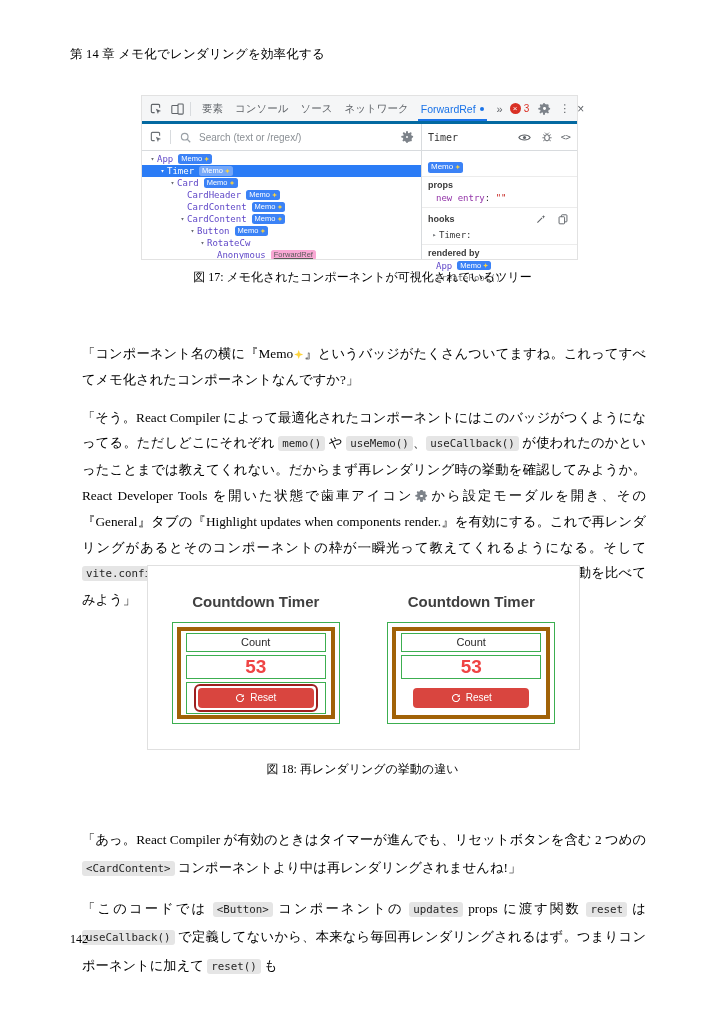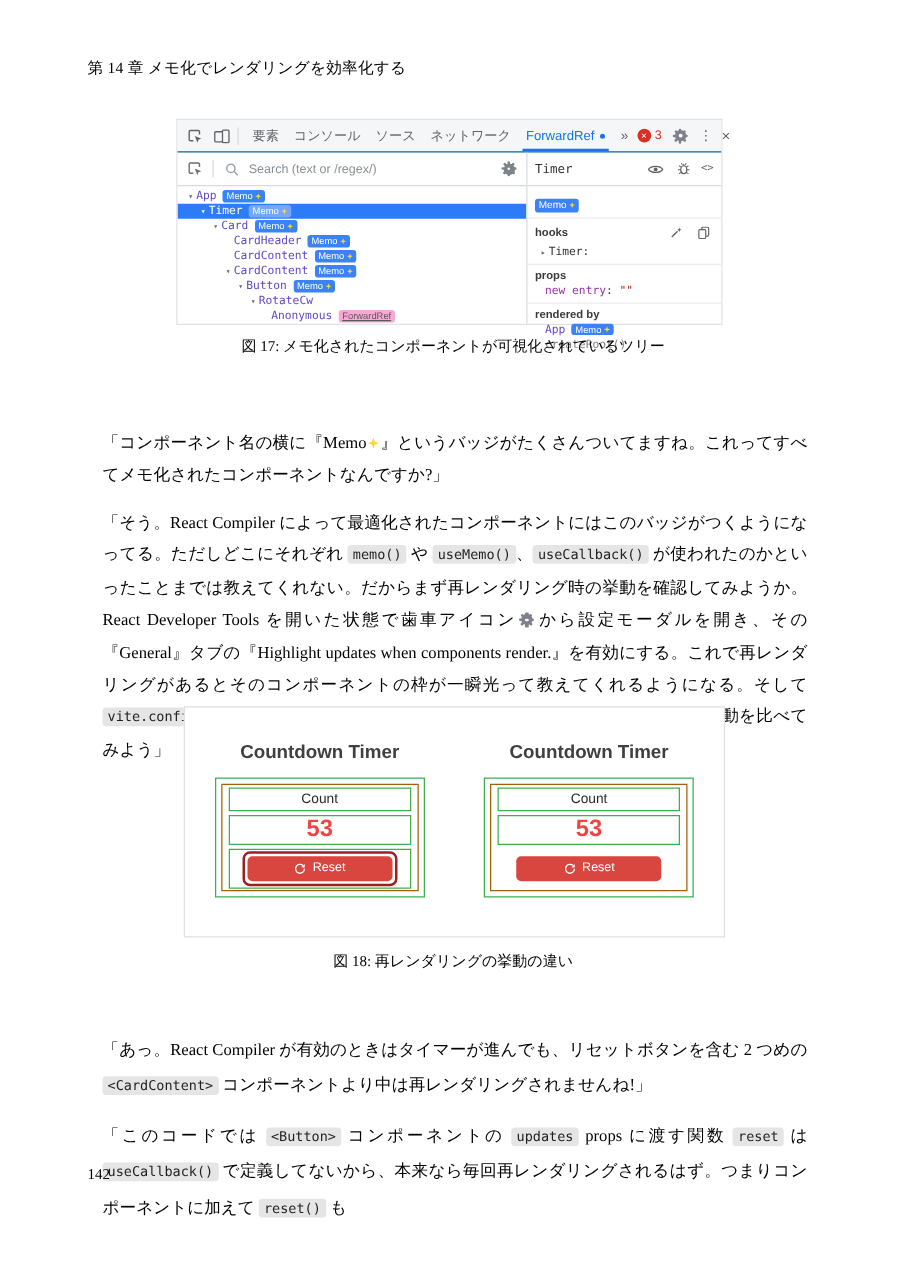--- a/index.html
+++ b/index.html
@@ -4,21 +4,21 @@
 <style>
   html,body{margin:0;padding:0;}
   body{width:725px;height:1024px;background:#ffffff;position:relative;overflow:hidden;
        font-family:"Liberation Serif",serif;color:#000;}
 
   .chapter-header{position:absolute;left:70px;top:46px;font-size:12.5px;letter-spacing:.2px;}
 
   
   .shot1{position:absolute;left:141px;top:95px;width:435px;height:163px;border:1px solid #e2e2e2;
          background:#fff;font-family:"Liberation Sans",sans-serif;display:flex;flex-direction:column;}
-  .dt-toolbar{height:25px;min-height:25px;background:#f5f6f7;border-bottom:1px solid #0369a1;
+  .dt-toolbar{height:25px;min-height:25px;background:#f5f6f7;border-bottom:3px solid #0369a1;
               display:flex;align-items:center;padding:0 6px;gap:5px;}
   .tb-ic{display:inline-flex;align-items:center;justify-content:center;width:16px;height:16px;flex:none;}
   .vsep{width:1px;height:14px;background:#d8dbde;flex:none;}
   .dt-tabs{display:flex;height:100%;align-items:stretch;}
   .dt-tab{display:flex;align-items:center;padding:0 6px;font-size:10.5px;color:#5f6368;position:relative;white-space:nowrap;}
   .dt-tab.active{color:#1a73e8;}
   .dt-tab.active::after{content:"";position:absolute;left:3px;right:3px;bottom:0;height:2px;background:#1a73e8;}
   .tabdot{width:4px;height:4px;border-radius:50%;background:#1a73e8;margin-left:4px;}
   .dt-overflow{font-size:11px;color:#5f6368;padding:0 2px;align-self:center;}
   .dt-tb-right{margin-left:auto;display:flex;align-items:center;gap:7px;}
@@ -86,21 +86,21 @@
                padding:1px 4px;color:#1f1f1f;}
   .sparkle-body{width:9px;height:9px;vertical-align:-1px;margin:0 1px;}
   .pageno{position:absolute;left:70px;top:932px;font-size:12px;}
 
   
   .shot2{position:absolute;left:147px;top:565px;width:431px;height:183px;border:1px solid #e0e0e0;
          background:#fff;font-family:"Liberation Sans",sans-serif;display:flex;}
   .timer-col{flex:1;display:flex;flex-direction:column;align-items:center;}
   .timer-title{margin-top:27px;font-size:15px;font-weight:700;color:#404040;}
   .timer-wrap{position:relative;margin-top:17px;width:158px;}
-  .timer-card{position:relative;border:1px solid #a16207;background:#fff;}
+  .timer-card{position:relative;border:4px solid #a16207;background:#fff;}
   .tc-header{position:relative;height:22px;display:flex;align-items:center;justify-content:center;font-size:11px;color:#2a2a2a;}
   .tc-num{position:relative;height:27px;display:flex;align-items:center;justify-content:center;
           font-size:19px;font-weight:700;color:#ef4444;}
   .tc-btn{position:relative;height:35px;display:flex;align-items:center;justify-content:center;}
   .hl{position:absolute;border:1px solid #3cae50;pointer-events:none;z-index:4;}
   .hl-card{inset:-5px;}
   .hl-in{inset:1.5px 5px;}
   .btn-red-wrap{border:2px solid #9e1f1f;border-radius:6px;padding:2px;position:relative;z-index:5;}
   .reset-btn{width:116px;height:20px;background:#d9453f;border:none;border-radius:4px;color:#fff;font-size:10px;
              display:flex;align-items:center;justify-content:center;gap:5px;font-family:"Liberation Sans",sans-serif;cursor:default;}
@@ -279,47 +279,47 @@
             </svg>
         </span>
         <span class="code-ic">&lt;&gt;</span>
       </div>
       <div class="panel-badgerow" id="panel-badge"><span class="memo-badge">
             <span>Memo</span>
             <span class="sparkle"></span>
           </span></div>
       <div class="panel-sec">
         <div class="sec-head">
+          <span class="sec-label">props</span>
+        </div>
+        <div class="prop-row">
+          <span class="pkey">new entry</span><span>: </span><span class="pval">""</span>
+        </div>
+      </div>
+      <div class="panel-sec">
+        <div class="sec-head">
           <span class="sec-label">hooks</span>
           <span class="tb-ic">
             <svg width="10" height="10" viewBox="0 0 14 14">
                 <line x1="2" y1="12" x2="8.5" y2="5.5" stroke="#5f6368" stroke-width="1.5"></line>
                 <path d="M10.5 1.5l.7 1.8 1.8.7-1.8.7-.7 1.8-.7-1.8-1.8-.7 1.8-.7z" fill="#5f6368"></path>
               </svg>
           </span>
           <span class="tb-ic">
             <svg width="10" height="11" viewBox="0 0 12 14">
                 <rect x="1" y="3.5" width="7" height="9" rx="1" fill="none" stroke="#5f6368" stroke-width="1.2"></rect>
                 <path d="M4 3.5V2a1 1 0 0 1 1-1h5a1 1 0 0 1 1 1v7a1 1 0 0 1-1 1H8.5" fill="none" stroke="#5f6368" stroke-width="1.2"></path>
               </svg>
           </span>
         </div>
         <div class="hook-row">
           <span class="hook-arrow">▸</span>
             <span>Timer:</span>
         </div>
       </div>
-      <div class="panel-sec">
-        <div class="sec-head">
-          <span class="sec-label">props</span>
-        </div>
-        <div class="prop-row">
-          <span class="pkey">new entry</span><span>: </span><span class="pval">""</span>
-        </div>
-      </div>
       <div class="panel-sec last">
         <div class="sec-head">
           <span class="sec-label">rendered by</span>
         </div>
         <div id="rb-list">
             <div class="rb-row">
               <span>App</span>
               <span class="memo-badge">
                 <span>Memo</span>
                 <span class="sparkle"></span>

